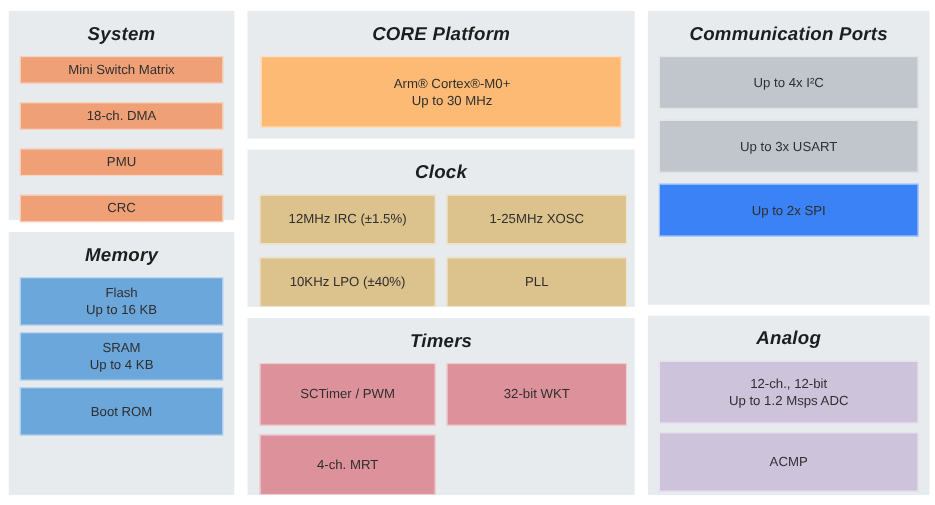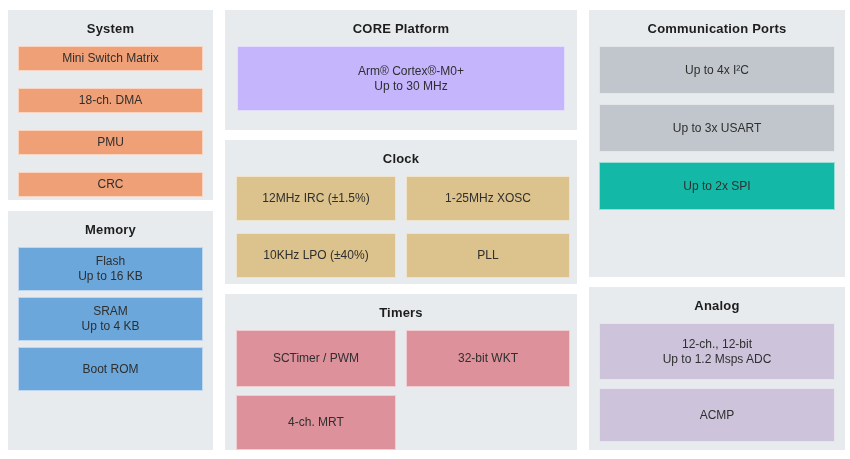--- a/index.html
+++ b/index.html
@@ -32,24 +32,25 @@
   .panel-memory { flex: 1; }
   .panel-core   { height: 128px; }
   .panel-clock  { height: 153px; }
   .panel-timers { flex: 1; }
   .panel-comm   { height: 267px; }
   .panel-analog { flex: 1; }
 
   .panel-title {
     text-align: center;
     font-weight: bold;
-    font-size: 13px;
+    font-size: 17px;
     color: #1d1d1d;
     padding: 11px 0 10px;
     letter-spacing: 0.2px;
+    font-style: italic;
   }
 
   .block {
     box-sizing: border-box;
     border: 1px solid rgba(255,255,255,0.55);
     display: flex;
     align-items: center;
     justify-content: center;
     text-align: center;
     font-size: 12px;
@@ -127,21 +128,21 @@
       </div>
     </div>
 
   </div>
 
   <div class="col col-mid">
 
     <div class="panel panel-core">
       <div class="panel-title">CORE Platform</div>
       <div class="blocks-core">
-        <div class="block" style="background-color: #c4b5fd; padding-left: 20px;">Arm® Cortex®-M0+
+        <div class="block" style="background-color: #fdba74; padding-left: 20px;">Arm® Cortex®-M0+
 Up to 30 MHz</div>
       </div>
     </div>
 
     <div class="panel panel-clock">
       <div class="panel-title">Clock</div>
       <div class="blocks-clock">
         <div class="block" style="background-color: rgb(220, 194, 140);">12MHz IRC (±1.5%)</div>
         <div class="block" style="background-color: rgb(220, 194, 140);">1-25MHz XOSC</div>
         <div class="block" style="background-color: rgb(220, 194, 140);">10KHz LPO (±40%)</div>
@@ -160,21 +161,21 @@
 
   </div>
 
   <div class="col col-right">
 
     <div class="panel panel-comm">
       <div class="panel-title">Communication Ports</div>
       <div class="blocks-comm">
         <div class="block" style="background-color: rgb(192, 198, 204);">Up to 4x I²C</div>
         <div class="block" style="background-color: rgb(192, 198, 204);">Up to 3x USART</div>
-        <div class="block" style="background-color: #14b8a6;">Up to 2x SPI</div>
+        <div class="block" style="background-color: #3b82f6;">Up to 2x SPI</div>
       </div>
     </div>
 
     <div class="panel panel-analog">
       <div class="panel-title">Analog</div>
       <div class="blocks-analog">
         <div class="block block-adc" style="background-color: rgb(205, 196, 220);">12-ch., 12-bit
 Up to 1.2 Msps ADC</div>
         <div class="block block-acmp" style="background-color: rgb(205, 196, 220);">ACMP</div>
       </div>

